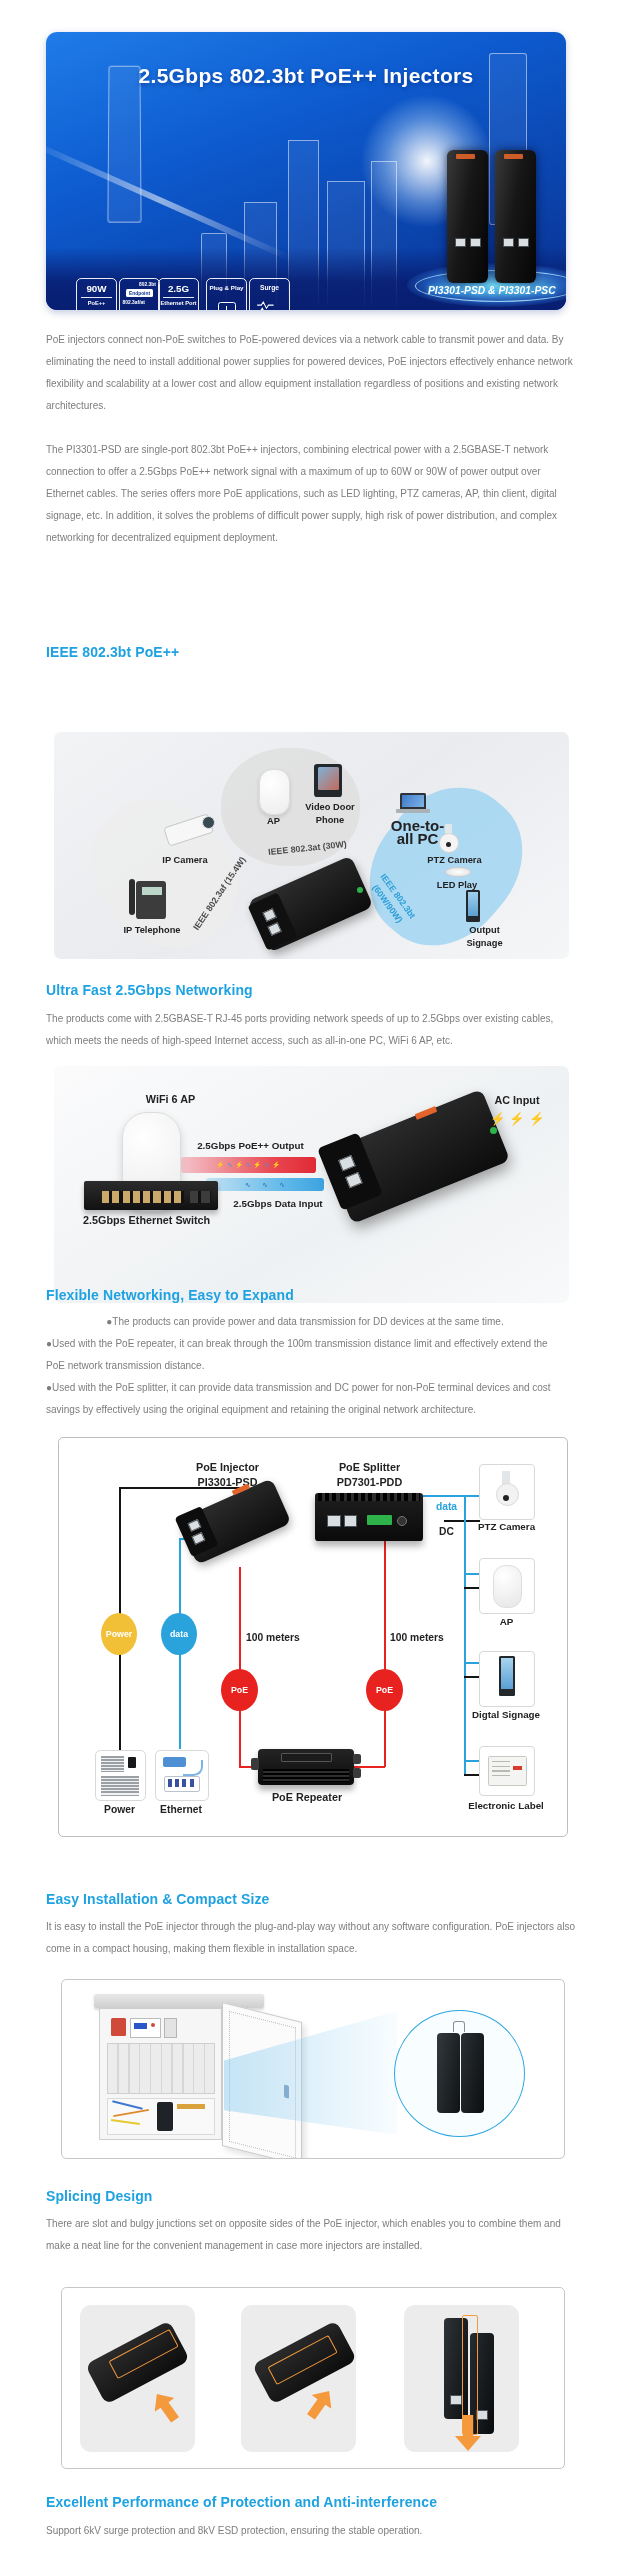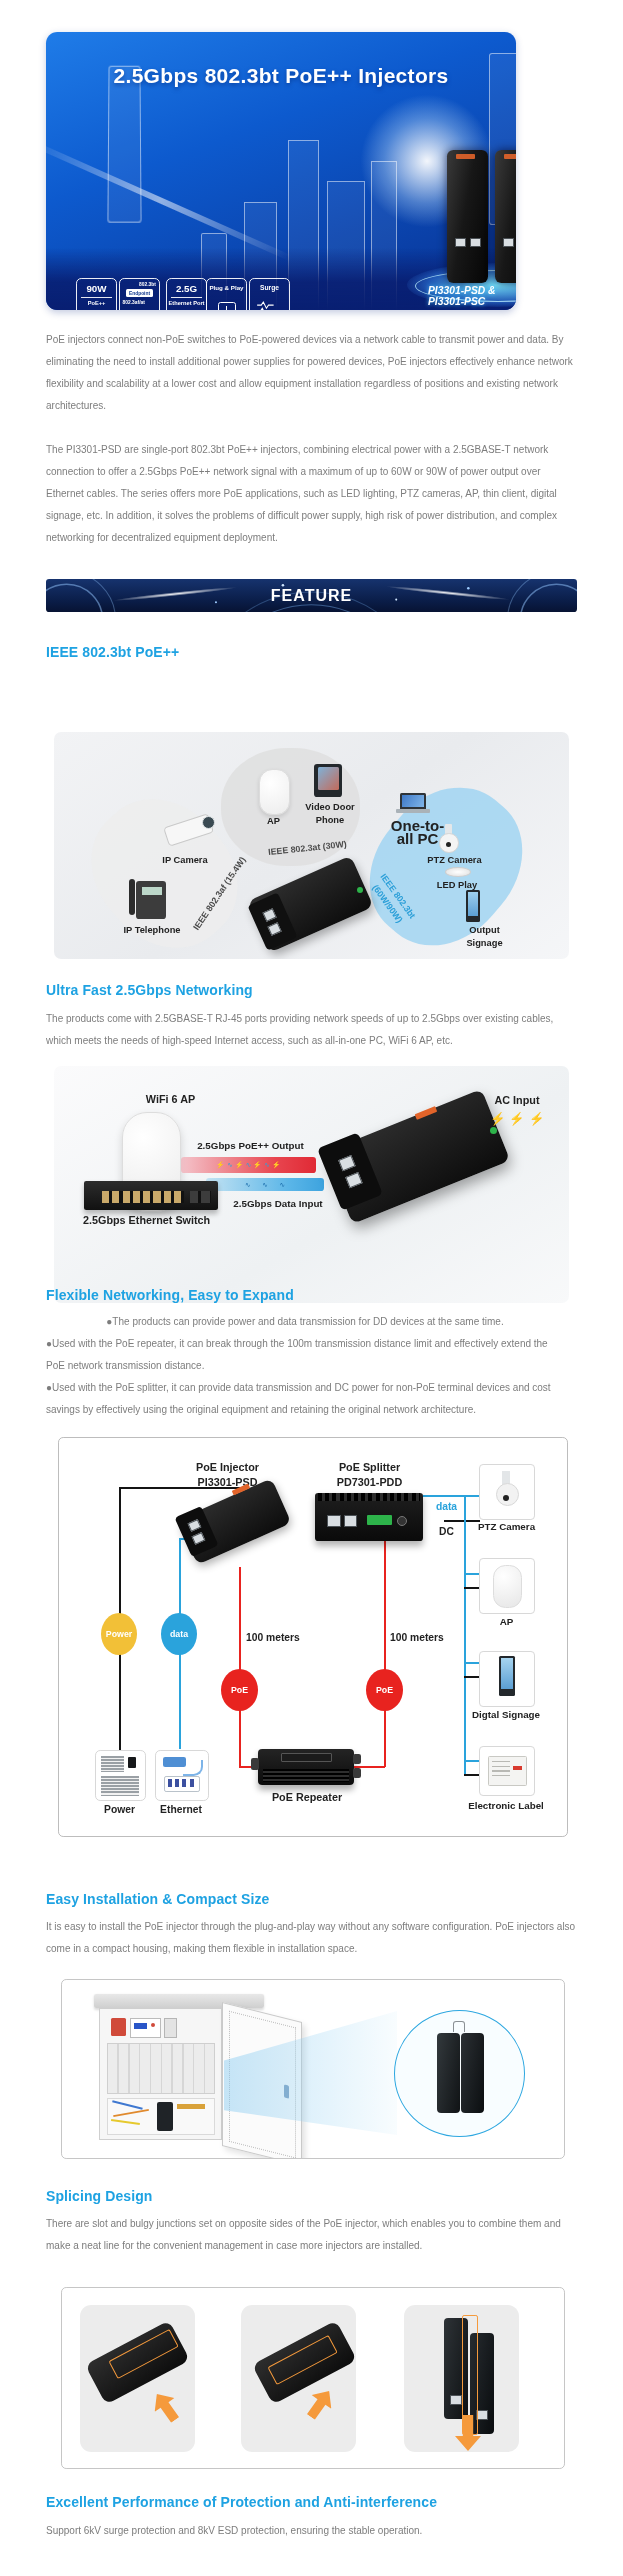--- a/index.html
+++ b/index.html
@@ -3,21 +3,21 @@
 <meta charset="utf-8">
 <style>
   html,body{margin:0;padding:0;background:#ffffff;}
   .page{position:relative;width:624px;height:3391px;background:#fff;overflow:hidden;
         font-family:"Liberation Sans", sans-serif;}
   .abs{position:absolute;}
   .sec-heading{position:absolute;left:46px;color:#1ea2e2;font-size:14px;font-weight:bold;letter-spacing:0.1px;}
   .body-text{position:absolute;left:46px;width:531px;color:#7d7d7d;font-size:10px;line-height:22px;}
   .dlabel{position:absolute;font-weight:bold;color:#222;font-size:10.3px;text-align:center;line-height:13.4px;}
   
-  .hero{left:46px;top:32px;width:470px;height:278px;border-radius:11.3px;overflow:hidden;
+  .hero{left:46px;top:32px;width:520px;height:278px;border-radius:11.3px;overflow:hidden;
         background:linear-gradient(160deg,#1f7ce8 0%,#0d5ace 38%,#0a3fa6 78%,#0a2f8d 100%);
         box-shadow:0 2.1px 7.2px rgba(30,60,140,.25);}
   .hero-title{width:100%;top:17.5px;color:#fff;font-size:21px;font-weight:bold;text-align:center;
         text-shadow:0 2.1px 4.1px rgba(4,40,120,.55);letter-spacing:0.3px;}
   .tower{position:absolute;border:0.5px solid rgba(255,255,255,.5);background:rgba(255,255,255,.06);}
   .badge{position:absolute;width:39px;height:49px;border:1px solid rgba(255,255,255,.92);border-radius:5.2px;
         color:#fff;top:246px;}
   .badge .b-big{display:block;font-size:9.8px;font-weight:bold;margin-top:3.6px;text-align:center;}
   .badge .b-div{display:block;height:0.5px;background:rgba(255,255,255,.9);margin:3.1px 4.1px;}
   .badge .b-small{display:block;font-size:5.7px;font-weight:bold;text-align:center;line-height:7.2px;}
@@ -74,21 +74,21 @@
       <span class="b-big">90W</span>
       <span class="b-div"></span>
       <span class="b-small">PoE++</span>
     </div>
     <div class="badge" style="left:73px;">
       <span class="b-tiny" style="text-align:right;padding:3.1px 3.1px 0 0;">802.3bt</span>
       <span style="display:block;margin:2.1px auto;width:27px;background:#fff;color:#10388e;font-size:4.9px;font-weight:bold;
                    text-align:center;border-radius:1.5px;padding:1.5px 0;">Endpoint</span>
       <span class="b-tiny" style="text-align:left;padding:1px 0 0 2.6px;">802.3af/at</span>
     </div>
-    <div class="badge" style="left:120px;">
+    <div class="badge" style="left:112px;">
       <span class="b-big">2.5G</span>
       <span class="b-div"></span>
       <span class="b-small">Ethernet Port</span>
     </div>
     <div class="badge" style="left:160px;">
       <span class="b-small" style="margin-top:5.2px;font-size:6.2px;">Plug &amp; Play</span>
       <span class="abs" style="left:11.3px;top:23px;width:15.5px;height:15.5px;border:1px solid #fff;border-radius:2.6px;"></span>
       <span class="abs" style="left:18.5px;top:27px;width:7.2px;height:7.2px;border-left:1px solid #fff;border-bottom:1px solid #fff;border-radius:0 0 0 4.1px;"></span>
     </div>
     <div class="badge" style="left:203px;">
@@ -112,37 +112,20 @@
       <span class="slab-sticker"></span>
       <span class="port-sq slab-port" style="left:8.2px;top:88px;"></span>
       <span class="port-sq slab-port" style="left:23px;top:88px;"></span>
     </div>
     <div class="ped-text" style="left:382px;top:253px;">PI3301-PSD &amp;  PI3301-PSC</div>
   </section>
 
   <p class="body-text" style="top:329px;margin:0;">PoE injectors connect non-PoE switches to PoE-powered devices via a network cable to transmit power and data. By eliminating the need to install additional power supplies for powered devices, PoE injectors effectively enhance network flexibility and scalability at a lower cost and allow equipment installation regardless of positions and existing network architectures.</p>
   <p class="body-text" style="top:439px;margin:0;">The PI3301-PSD are single-port 802.3bt PoE++ injectors, combining electrical power with a 2.5GBASE-T network connection to offer a 2.5Gbps PoE++ network signal with a maximum of up to 60W or 90W of power output over Ethernet cables. The series offers more PoE applications, such as LED lighting,  PTZ cameras,  AP, thin client, digital signage, etc. In addition, it solves the problems of difficult power supply, high risk of power distribution, and complex networking for decentralized equipment deployment.</p>
 
-  <div class="band" style="top:579px;height:33px;">
-    <svg width="531" height="33" style="position:absolute;left:0;top:0;" viewBox="0 0 1031 64">
-      <circle cx="515" cy="250" r="200" fill="none" stroke="rgba(130,190,255,.4)" stroke-width="2"></circle>
-      <circle cx="515" cy="250" r="225" fill="none" stroke="rgba(130,190,255,.28)" stroke-width="2"></circle>
-      <circle cx="40" cy="80" r="70" fill="none" stroke="rgba(150,200,255,.5)" stroke-width="3"></circle>
-      <circle cx="40" cy="80" r="95" fill="none" stroke="rgba(150,200,255,.35)" stroke-width="2"></circle>
-      <circle cx="991" cy="80" r="70" fill="none" stroke="rgba(150,200,255,.5)" stroke-width="3"></circle>
-      <circle cx="991" cy="80" r="95" fill="none" stroke="rgba(150,200,255,.35)" stroke-width="2"></circle>
-      <circle cx="460" cy="12" r="2.5" fill="#cfe6ff"></circle>
-        <circle cx="680" cy="40" r="2" fill="#cfe6ff"></circle>
-      <circle cx="330" cy="45" r="2" fill="#9fccff"></circle>
-        <circle cx="820" cy="18" r="2.5" fill="#9fccff"></circle>
-    </svg>
-    <span class="streak" style="left:67px;top:13.4px;width:124px;transform:rotate(-6deg);"></span>
-    <span class="streak" style="left:340px;top:12.4px;width:124px;transform:rotate(6deg);"></span>
-    <div class="band-title" style="top:0;line-height:33px;font-size:16px;">FEATURE</div>
-  </div>
 
   <h2 class="sec-heading" style="top:644px;margin:0;text-align:center;">IEEE 802.3bt PoE++</h2>
 
   <div class="dbox" style="left:54px;top:732px;width:515px;height:227px;background:linear-gradient(145deg,#f2f3f5 0%,#e9ebee 50%,#f5f6f8 100%);overflow:hidden;">
     <div class="petal" style="left:46px;top:64px;width:129px;height:155px;background:#ededed;border-radius:46%;transform:rotate(-42deg);"></div>
     <div class="petal" style="left:167px;top:15.5px;width:139px;height:118px;background:#e0e0e0;border-radius:48%;"></div>
     <div class="petal" style="left:325px;top:52px;width:134px;height:165px;background:#a9d7f1;border-radius:46%;transform:rotate(40deg);"></div>
 
     <div class="abs" style="left:111px;top:88px;width:45px;height:17.5px;background:#f7f7f7;border:0.5px solid #c9c9c9;border-radius:4.1px;transform:rotate(-18deg);"></div>
     <div class="abs" style="left:148px;top:84px;width:11.3px;height:11.3px;background:#3a4a52;border-radius:50%;border:1.5px solid #dfe3e5;"></div>

